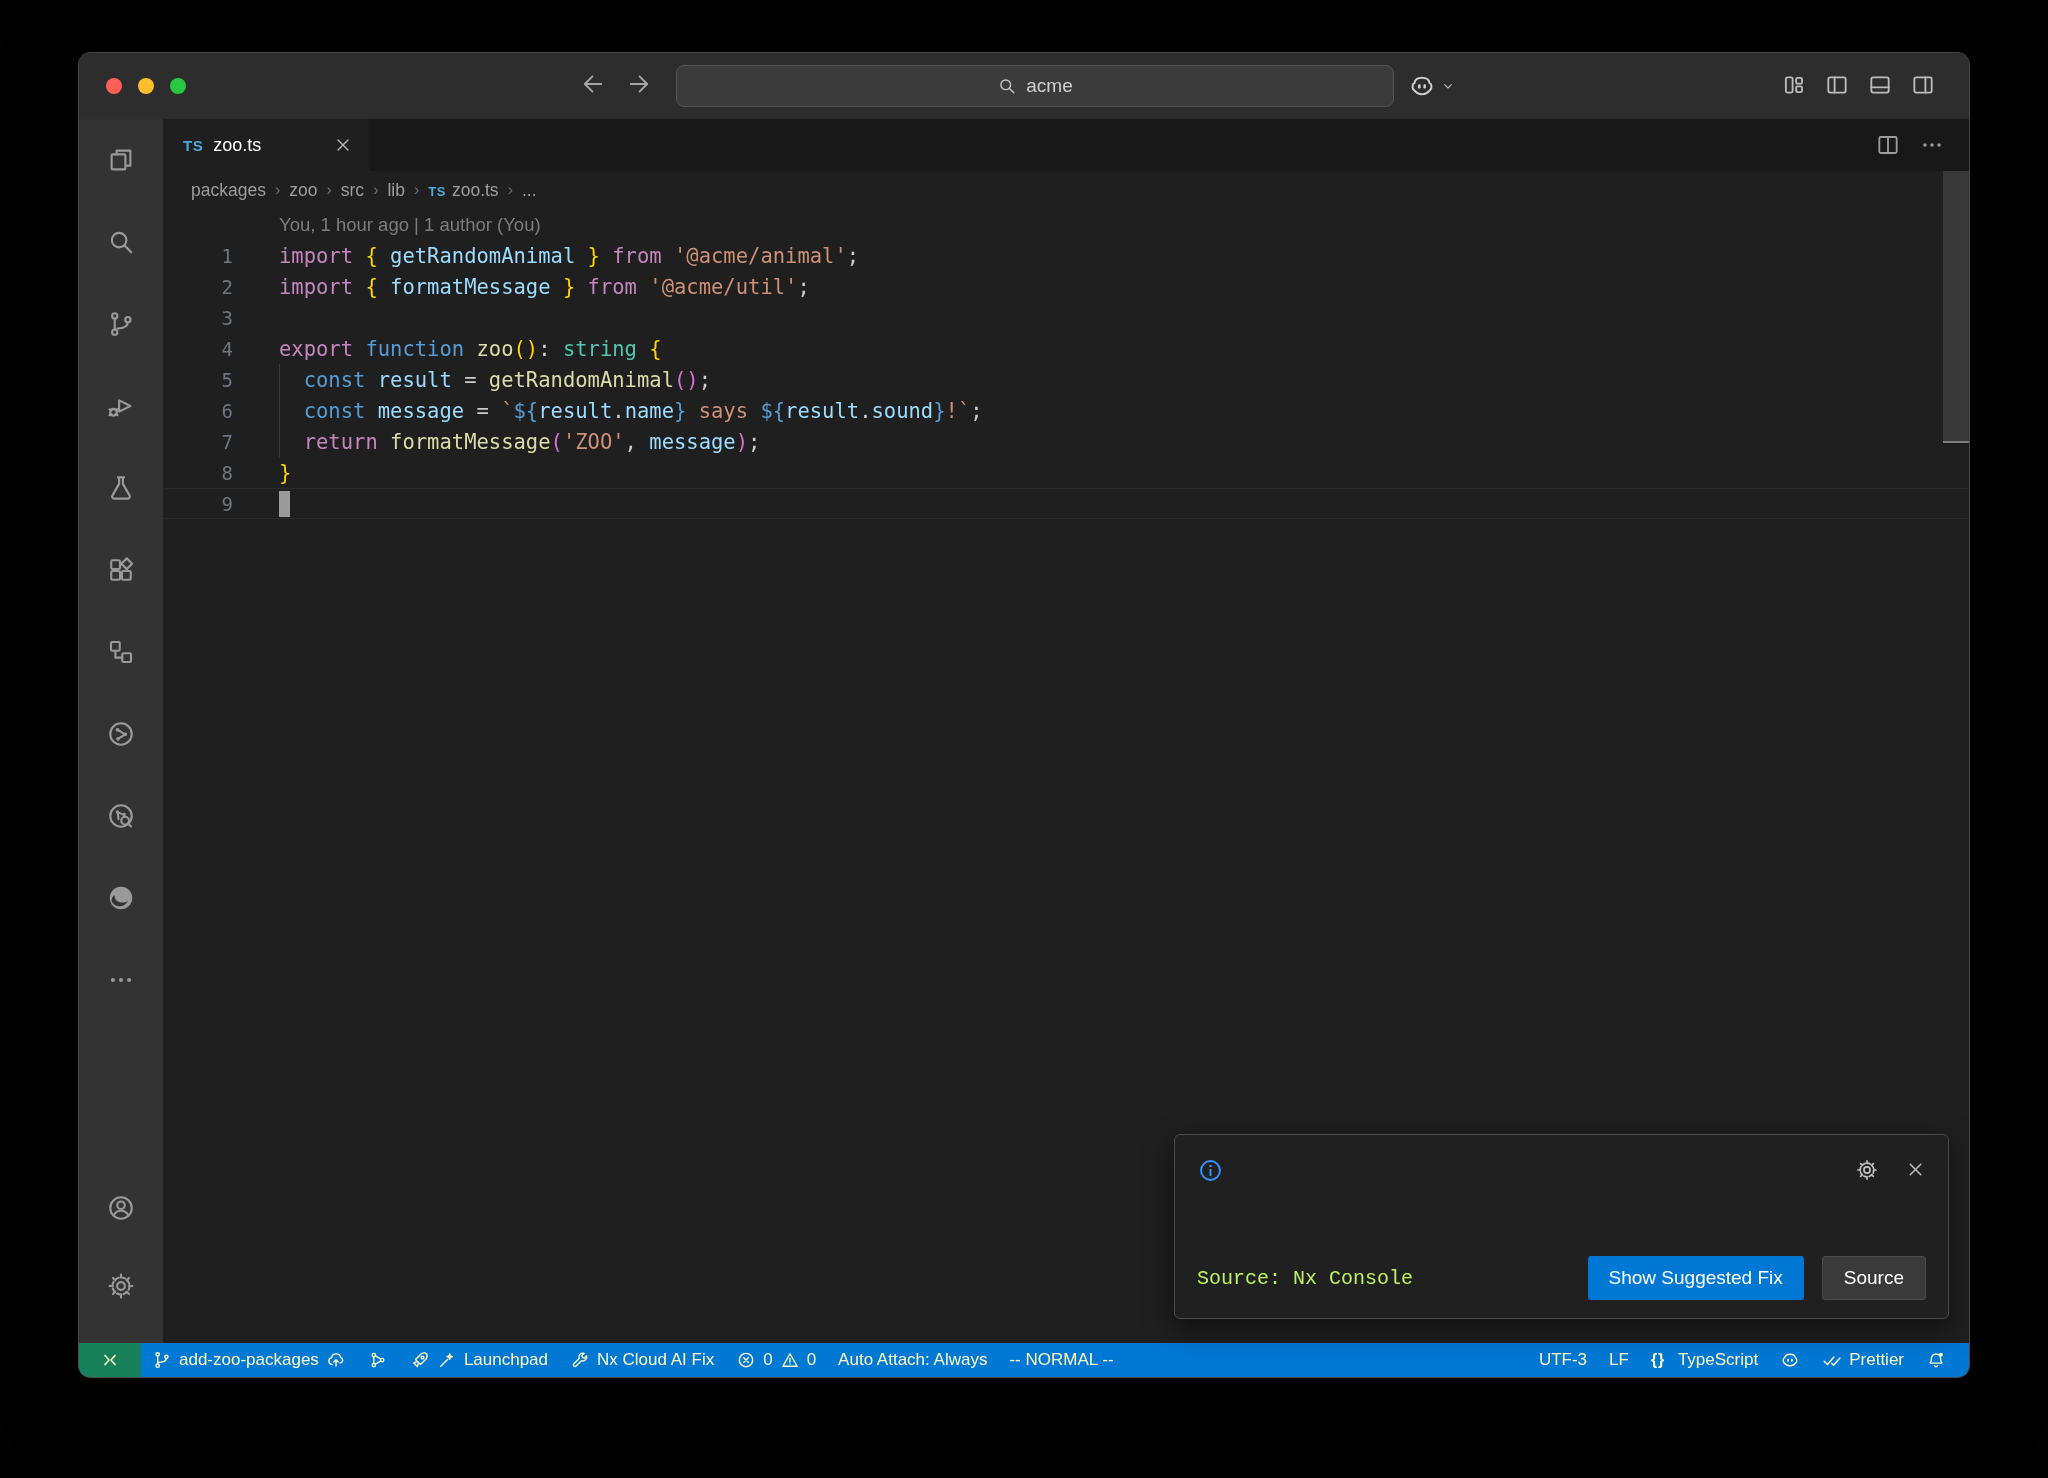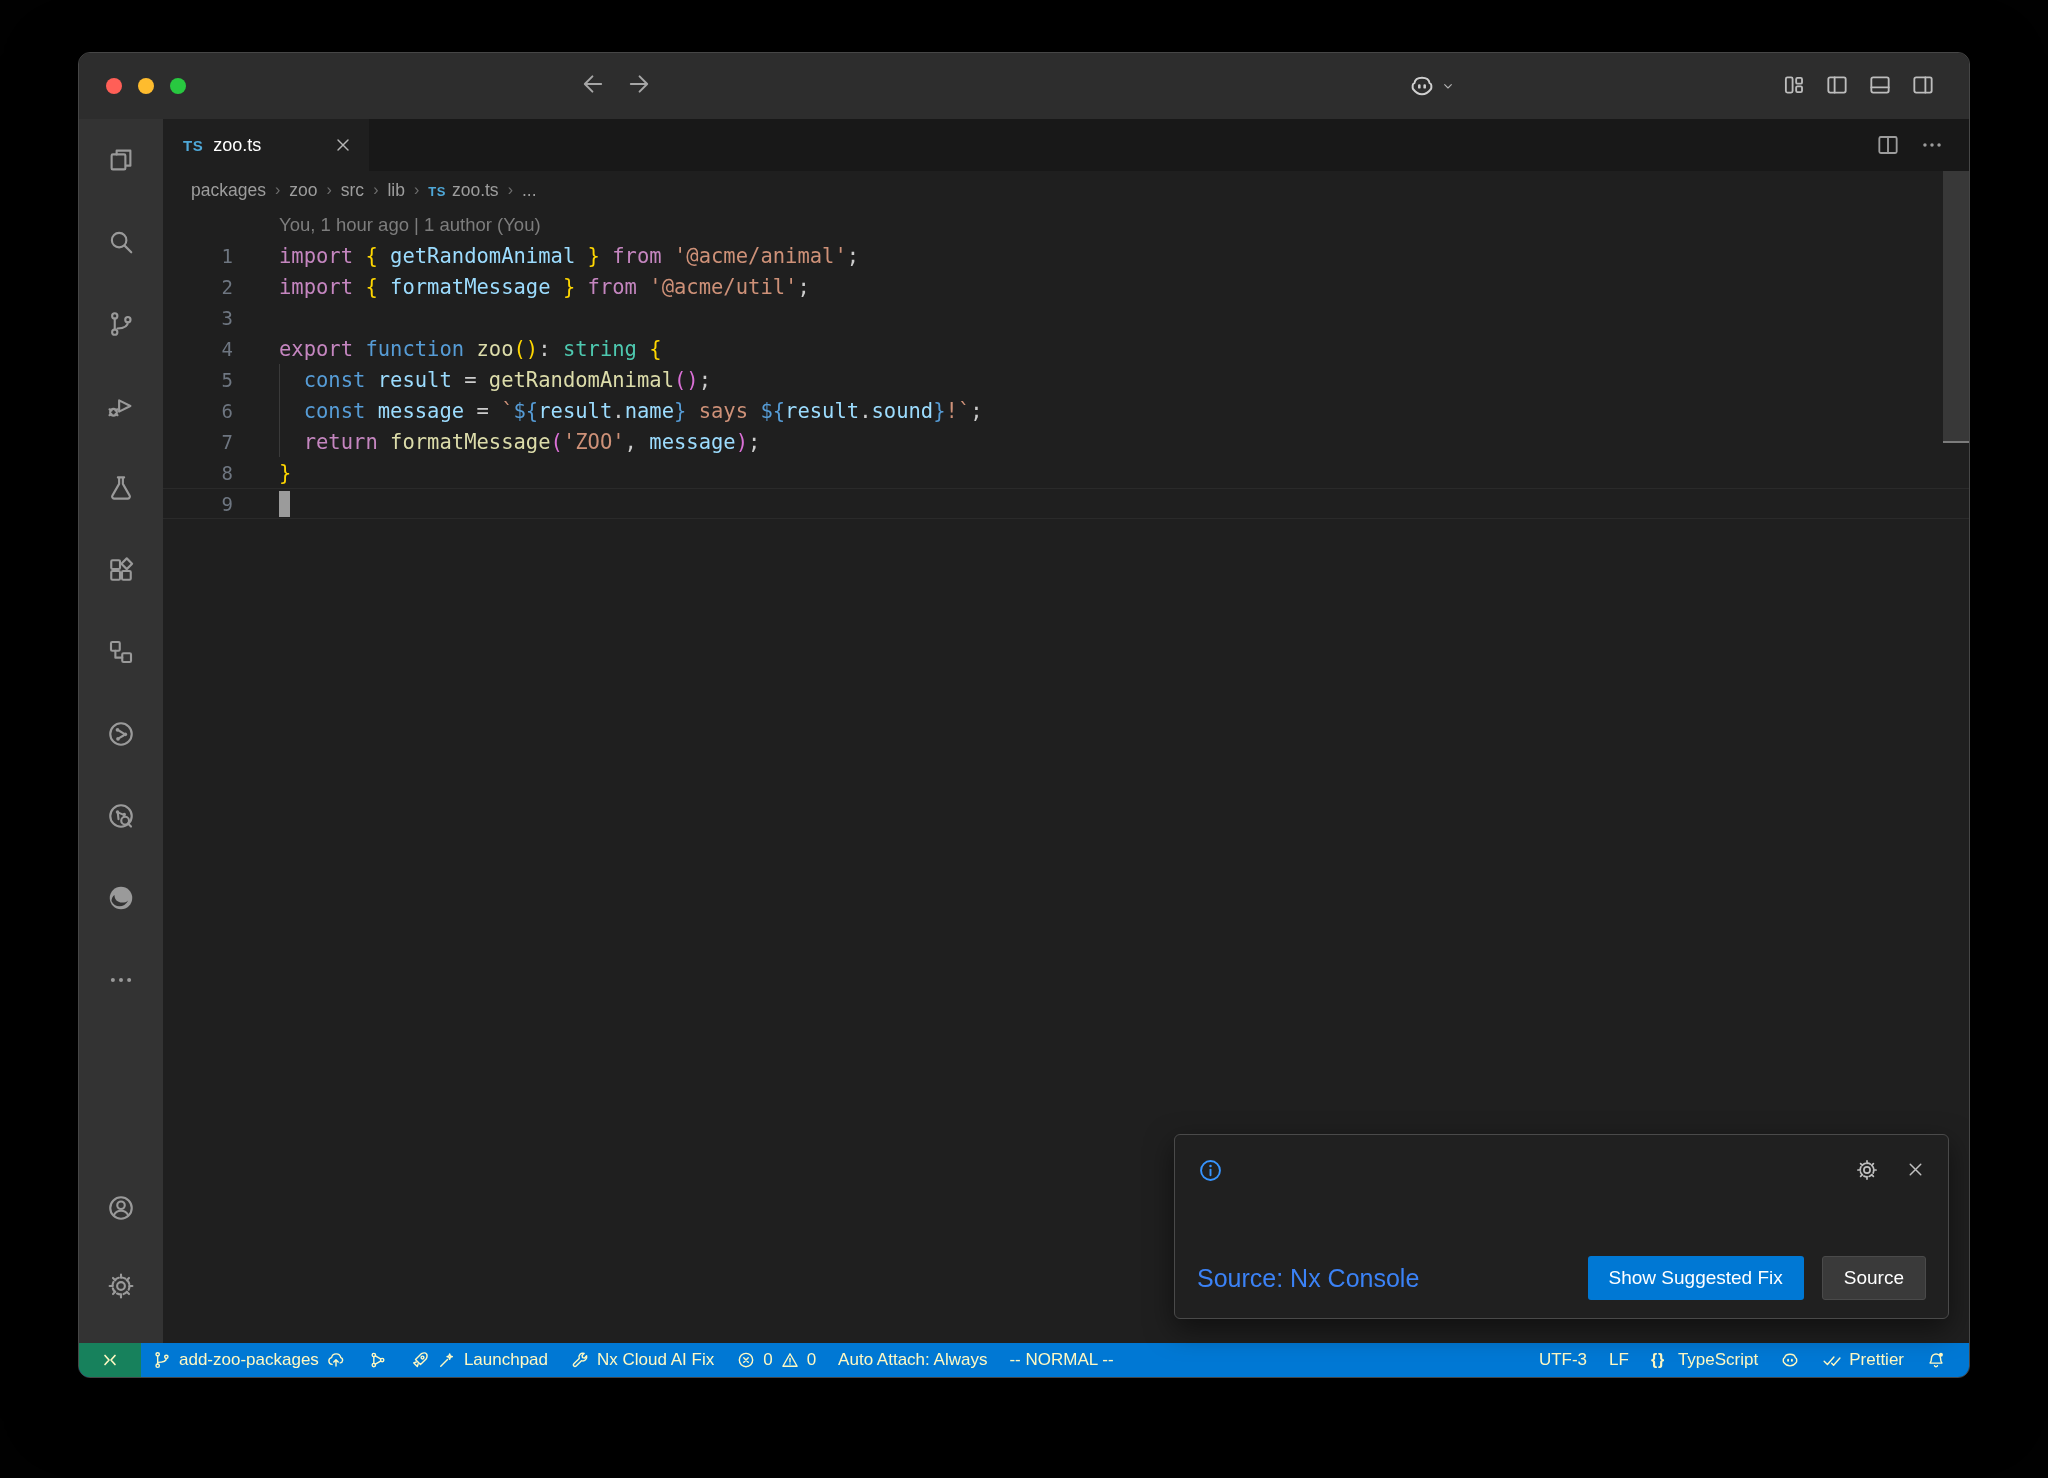--- a/index.html
+++ b/index.html
@@ -69,21 +69,21 @@
   
   .toast{position:absolute;right:20px;bottom:58px;width:775px;height:185px;background:#202020;
     border:1px solid #4a4a4a;border-radius:6px;box-shadow:0 10px 28px rgba(0,0,0,.5);
     padding:20px 22px 18px 22px;display:flex;flex-direction:column;z-index:5;}
   .toast-row1{display:flex;gap:12px;align-items:flex-start;}
   .toast-row1 .info{width:27px;height:27px;color:#3794ff;margin-top:2px;}
   .toast-msg{flex:0 1 575px;max-width:575px;font-size:20px;line-height:31px;color:#cccccc;}
   .toast-gear{width:24px;height:24px;color:#c0c0c0;margin-left:auto;margin-top:3px;}
   .toast-close{width:21px;height:21px;color:#c0c0c0;margin-left:14px;margin-top:4px;}
   .toast-row2{margin-top:auto;display:flex;align-items:center;}
-  .toast-src{font-size:25px;color:#3b82f6;}
+  .toast-src{font-size:20px;color:#bef264;font-family:Liberation Mono, monospace;}
   .btn{height:44px;display:flex;align-items:center;padding:0 21px;font-size:19px;border-radius:3px;
     color:#fff;cursor:pointer;}
   .btn-primary{background:#0078d4;margin-left:auto;}
   .btn-secondary{background:#3a3a3a;border:1px solid #4a4a4a;margin-left:18px;}
 
   
   .statusbar{height:34px;background:#0078d4;display:flex;align-items:stretch;color:#fef9c3;
     font-size:17px;flex:0 0 auto;}
   .remote{width:62px;background:#17815c;display:flex;align-items:center;justify-content:center;}
   .remote .ic{width:20px;height:20px;}
@@ -109,20 +109,29 @@
           <svg viewBox="0 0 24 24" fill="none" stroke="currentColor" stroke-width="1.7" stroke-linecap="round" stroke-linejoin="round">
             <path d="M19 12H5.5M11.5 5.5L5 12l6.5 6.5"></path>
           </svg>
         </span>
         <span class="ic">
           <svg viewBox="0 0 24 24" fill="none" stroke="currentColor" stroke-width="1.7" stroke-linecap="round" stroke-linejoin="round">
             <path d="M5 12h13.5M12.5 5.5L19 12l-6.5 6.5"></path>
           </svg>
         </span>
       </div>
+    <div class="cmd-center">
+      <span class="ic" id="cmd-search-icon">
+          <svg viewBox="0 0 24 24" fill="none" stroke="currentColor" stroke-width="1.7" stroke-linecap="round" stroke-linejoin="round">
+            <circle cx="10.5" cy="10.5" r="5.8"></circle>
+            <path d="M14.9 14.9L20.2 20.2"></path>
+          </svg>
+        </span>
+      <span>acme</span>
+    </div>
     <div class="copilot-btn">
       <span class="ic cp" id="titlebar-copilot">
           <svg viewBox="0 0 24 24" fill="none" stroke="currentColor" stroke-width="1.7" stroke-linecap="round" stroke-linejoin="round">
             <path d="M5.5 9.5C6 6.5 8.5 5 12 5s6 1.5 6.5 4.5c1 .3 1.5 1 1.5 2v2c0 .6-.3 1.2-.8 1.6C17.4 17.6 14.9 19 12 19s-5.4-1.4-7.2-3.9c-.5-.4-.8-1-.8-1.6v-2c0-1 .5-1.7 1.5-2z"></path>
             <rect x="8.6" y="10.6" width="2.2" height="3.6" rx="1" fill="currentColor" stroke="none"></rect>
             <rect x="13.2" y="10.6" width="2.2" height="3.6" rx="1" fill="currentColor" stroke="none"></rect>
           </svg>
         </span>
       <span class="ic ch" id="titlebar-chevron">
           <svg viewBox="0 0 24 24" fill="none" stroke="currentColor" stroke-width="1.7" stroke-linecap="round" stroke-linejoin="round">

